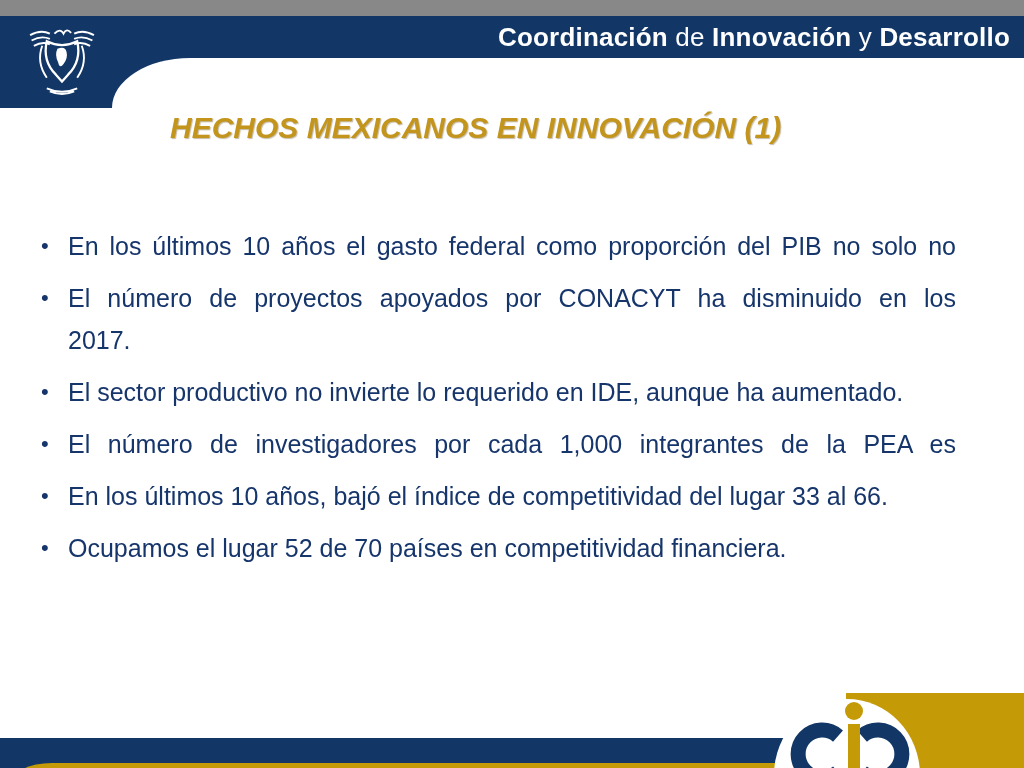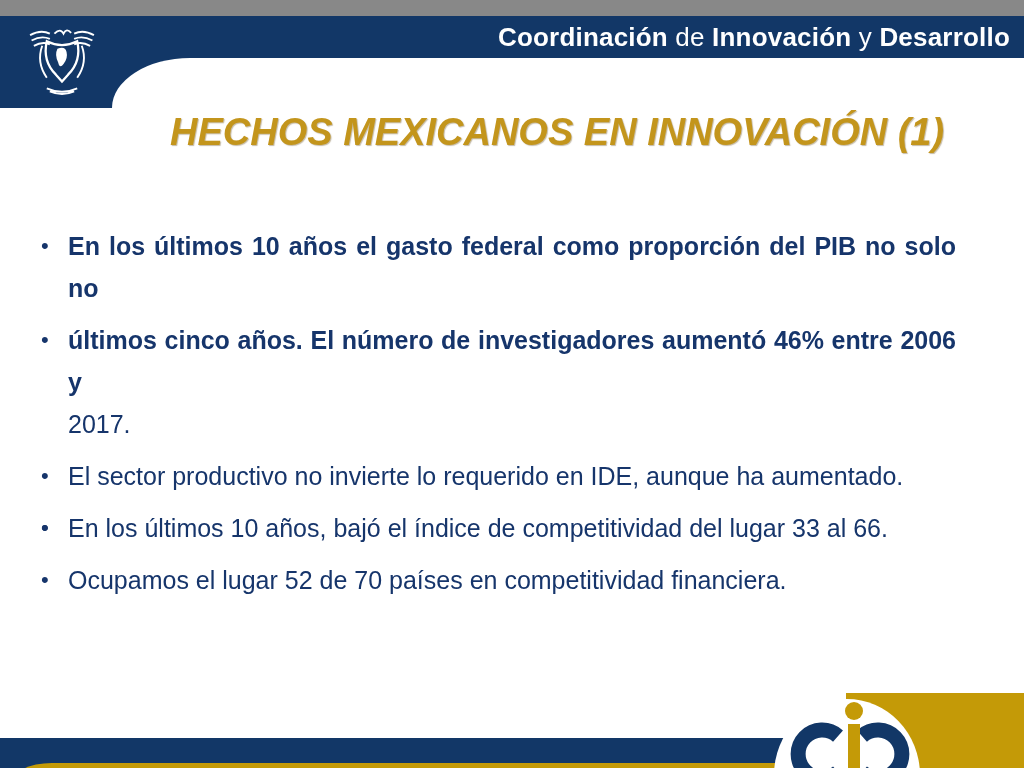--- a/index.html
+++ b/index.html
@@ -19,31 +19,31 @@
     position:absolute; top:0; right:14px; height:42px; line-height:42px;
     color:#ffffff; font-size:26px; letter-spacing:0.2px; white-space:nowrap;
   }
   .header-title .b { font-weight:bold; }
   .header-title .n { font-weight:normal; }
   .unam { position:absolute; left:24px; top:7px; width:76px; height:76px; }
 
   
   .slide-title {
     position:absolute; left:170px; top:95px;
-    font-size:38px; font-weight:bold; font-style:italic;
+    font-size:30px; font-weight:bold; font-style:italic;
     color:#C3951C; text-shadow:1px 1px 1px rgba(90,60,0,0.35);
     white-space:nowrap;
   }
 
   
   .bullets { position:absolute; left:40px; top:209px; width:916px; list-style:none; margin:0; padding:0; }
   .bullet { position:relative; padding-left:28px; margin:0 0 10px 0;
             font-size:25px; line-height:42px; color:#16356B; }
   .marker { position:absolute; left:1px; top:0; font-size:22px; line-height:42px; color:#16356B; }
-  .jline { text-align:justify; text-align-last:justify;font-weight:bold; }
+  .jline { text-align:justify; text-align-last:justify; }
   .jlast { text-align:justify; text-align-last:left; }
 
   
   .bar-navy  { position:absolute; left:0; right:0; top:722px; height:46px; background:#123767; }
   .bar-gold  { position:absolute; left:10px; right:0; top:747px; height:21px; background:#C49A07;
                border-top-left-radius:42px 21px; }
   .gold-block{ position:absolute; left:846px; right:0; top:677px; bottom:0; background:#C49A07; }
   .logo-circle{ position:absolute; left:774px; top:683px; width:146px; height:152px;
                background:#ffffff; border-radius:50%; }
   .cid-svg   { position:absolute; left:780px; top:678px; width:140px; height:90px; }
@@ -79,29 +79,30 @@
 
   <div class="slide-title">HECHOS MEXICANOS EN INNOVACIÓN (1)</div>
 
   <ul class="bullets">
     <li class="bullet">
       <span class="marker">•</span>
       <div class="jline">En los últimos 10 años el gasto federal como proporción del PIB no solo no</div>
     </li>
     <li class="bullet">
       <span class="marker">•</span>
-      <div class="jline">últimos cinco años. El número de investigadores aumentó 46% entre 2006 y</div>
+      <div class="jline">El número de proyectos apoyados por CONACYT ha disminuido en los</div>
       <div class="jlast">2017.</div>
     </li>
     <li class="bullet">
       <span class="marker">•</span>
       <div class="jlast">El sector productivo no invierte lo requerido en IDE, aunque ha aumentado.</div>
     </li>
     <li class="bullet">
       <span class="marker">•</span>
+      <div class="jline">El número de investigadores por cada 1,000 integrantes de la PEA es</div>
     </li>
     <li class="bullet">
       <span class="marker">•</span>
       <div class="jlast">En los últimos 10 años, bajó el índice de competitividad del lugar 33 al 66.</div>
     </li>
     <li class="bullet">
       <span class="marker">•</span>
       <div class="jlast">Ocupamos el lugar 52 de 70 países en competitividad financiera.</div>
     </li>
   </ul>

